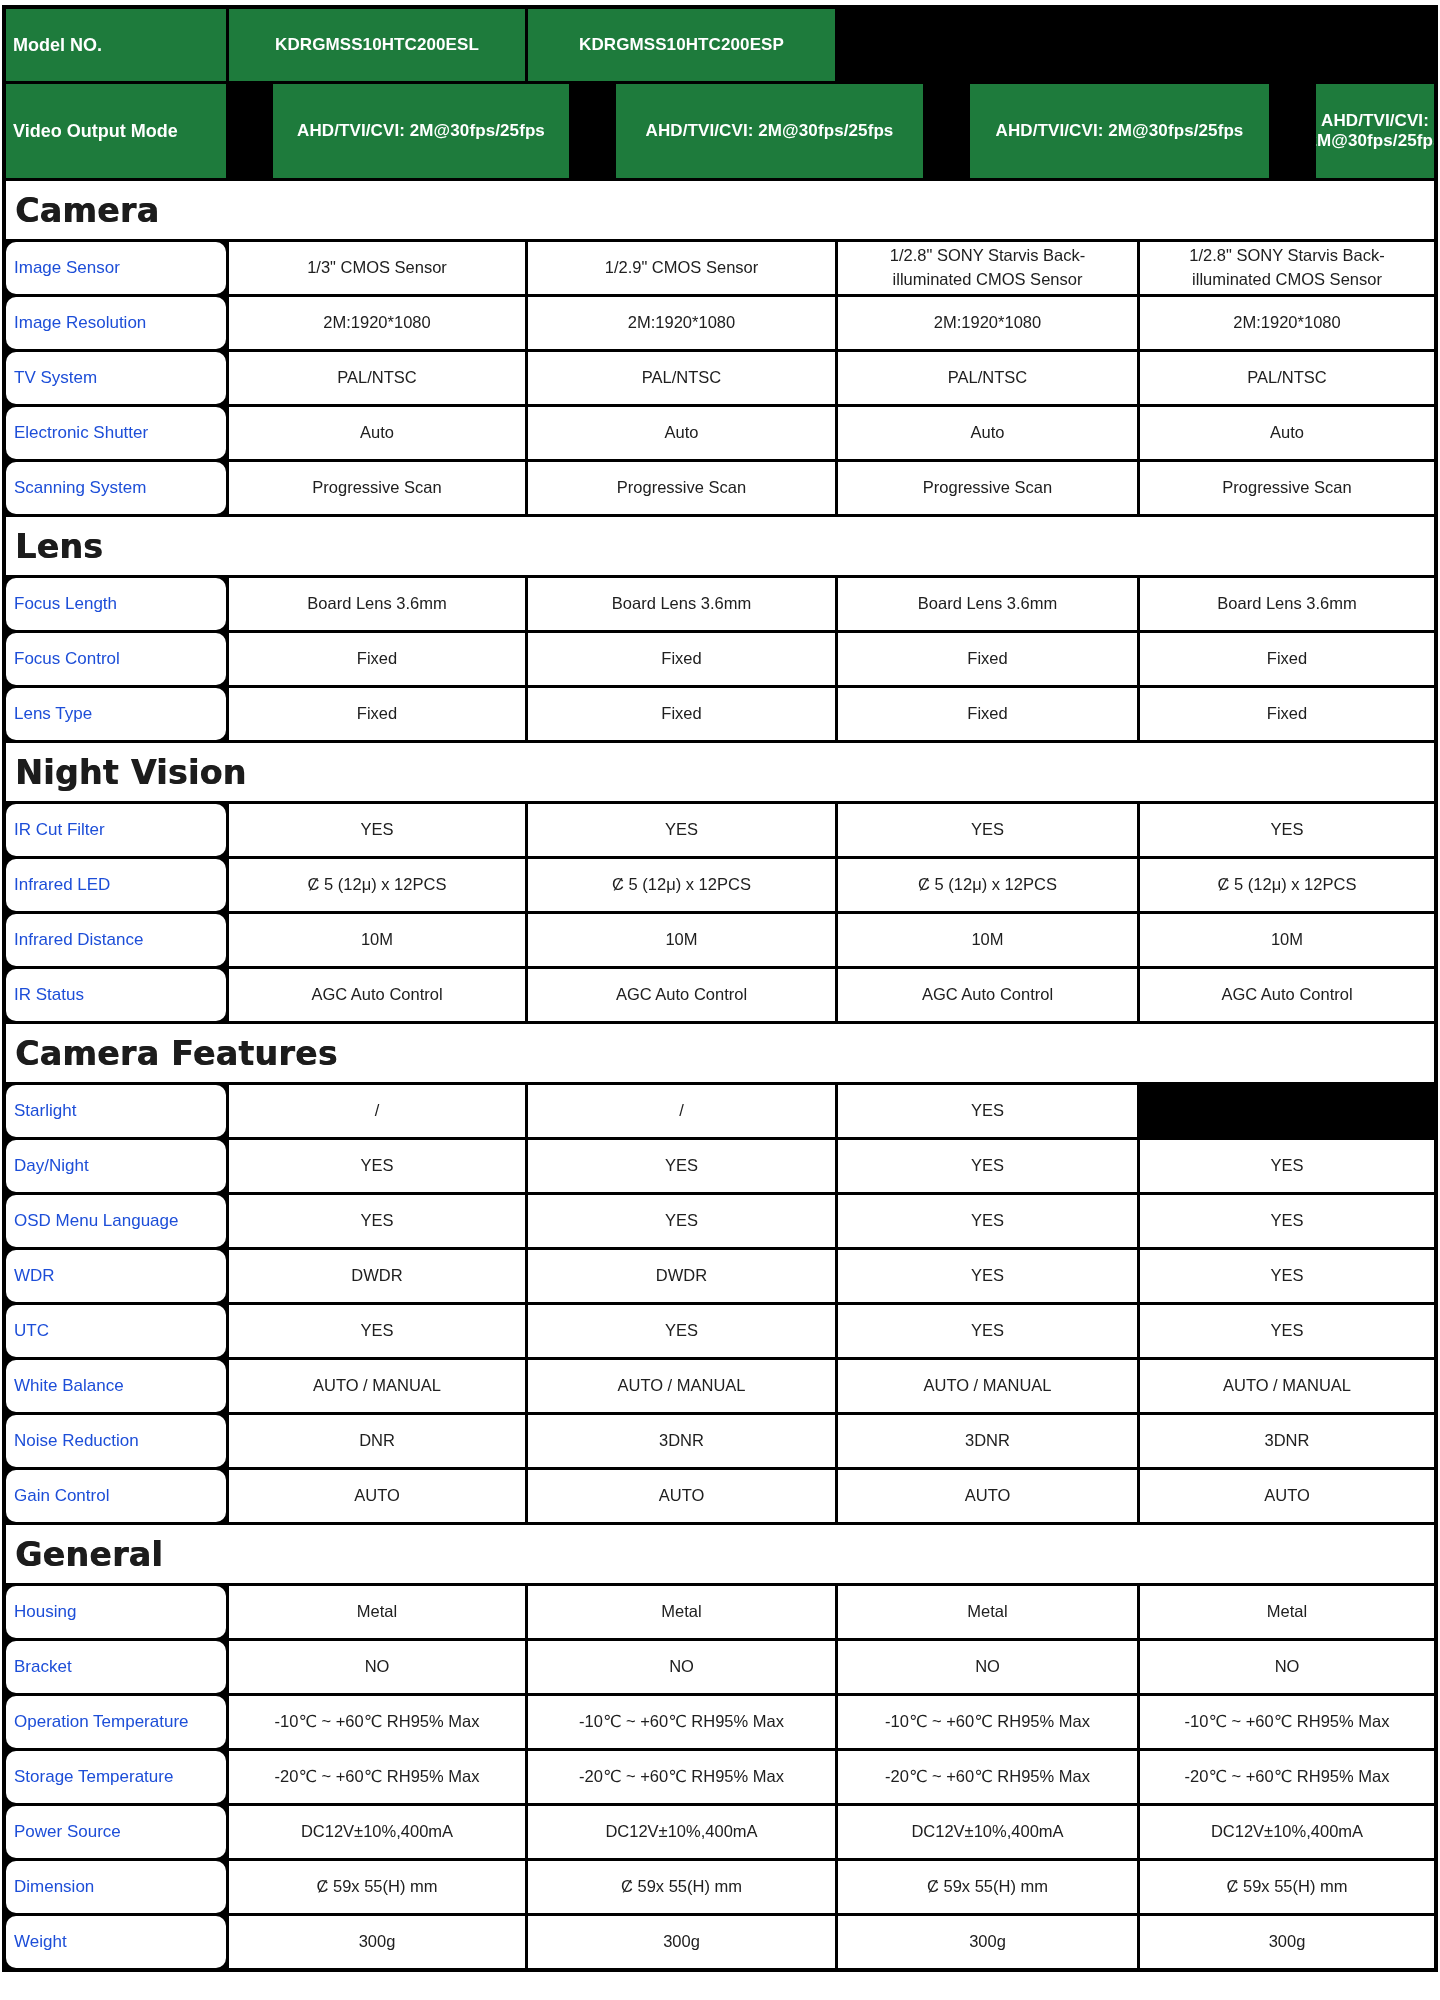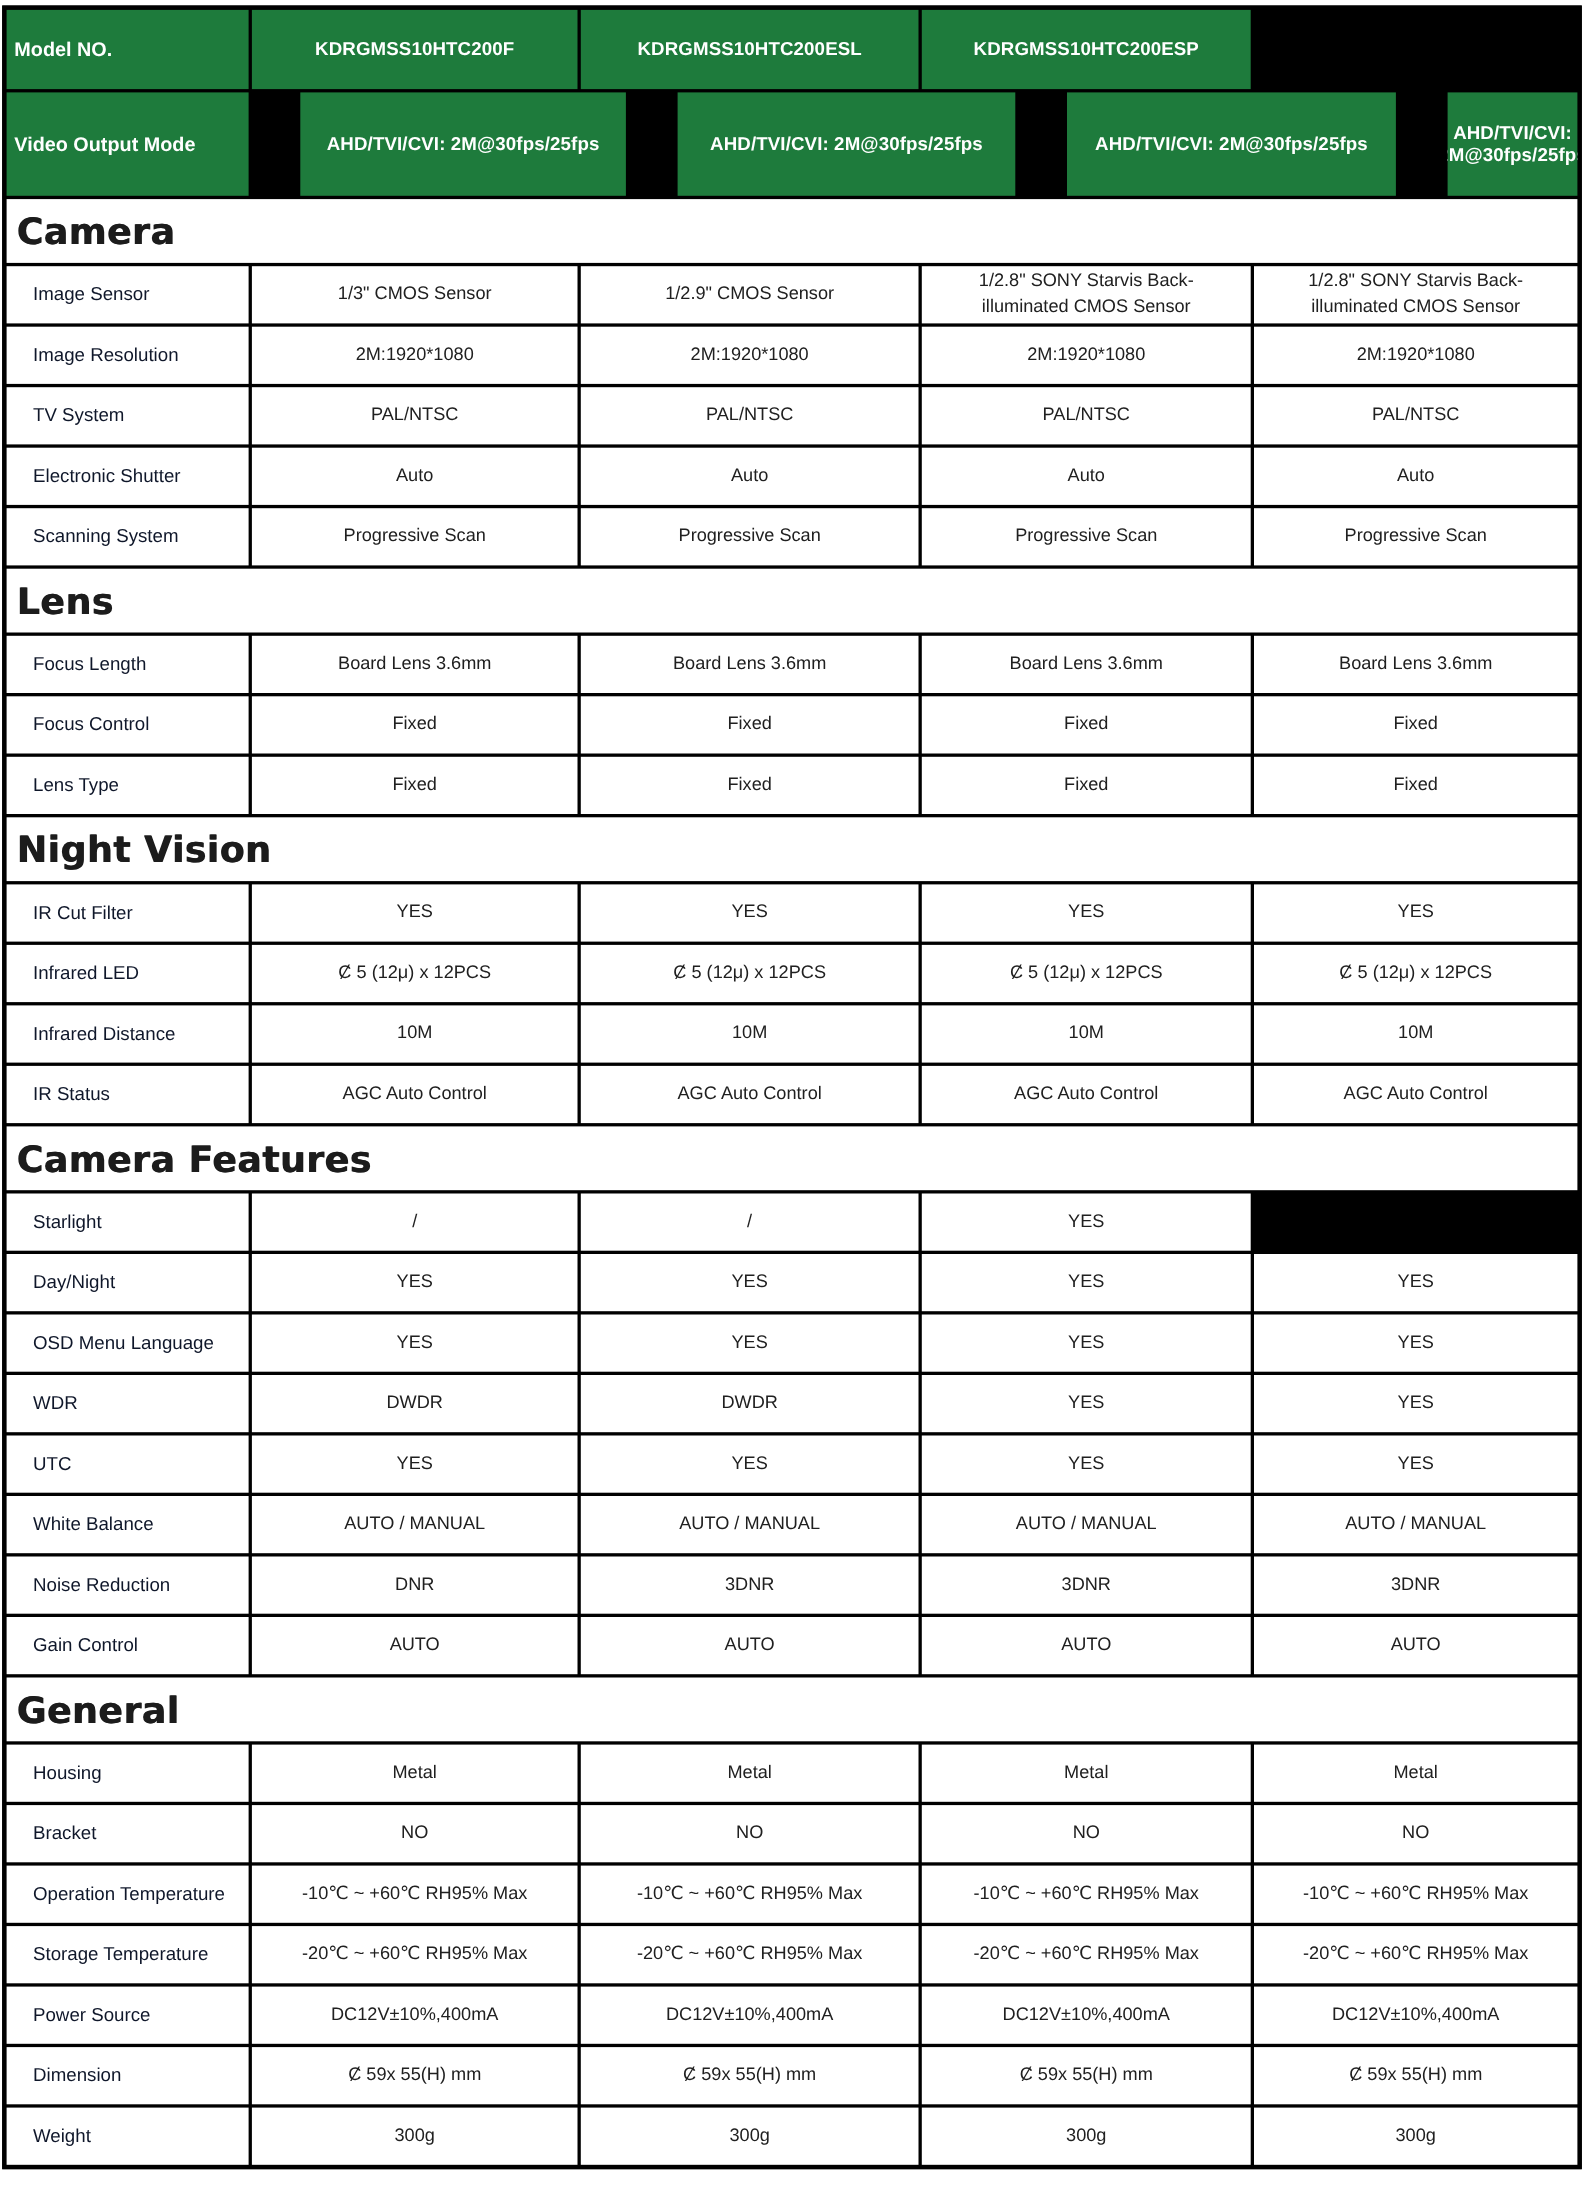--- a/index.html
+++ b/index.html
@@ -34,22 +34,22 @@
     background:var(--green,#1e7b3c);color:#fff;font-weight:bold;
   }
   .head-label{
     justify-content:flex-start;padding-left:7px;font-size:18px;
   }
   .head-value{
     justify-content:center;text-align:center;font-size:17px;
     letter-spacing:0.1px;
   }
   .label-cell{
-    justify-content:flex-start;padding-left:24px;
-    font-size:17px;color:#0f172a;
+    justify-content:flex-start;padding-left:8px;
+    font-size:17px;color:#1d4ed8;border-radius:10px;
   }
   .value-cell{
     justify-content:center;text-align:center;
     font-size:16.5px;color:#202020;line-height:1.45;
     padding:0 14px;
   }
   .section-title{
     font-family:"DejaVu Sans","Liberation Sans",sans-serif;
     font-weight:900;font-size:33px;color:#1c1c1c;
     padding:10px 0 0 9px;letter-spacing:0.4px;
@@ -58,21 +58,20 @@
   }
 </style>
 </head>
 <body>
 
 <div class="sheet">
   <div class="spec-table">
 
     <div class="row row-model">
       <div class="cell green head-label">Model NO.</div>
-      <div class="cell green head-value">KDRGMSS10HTC200F</div>
       <div class="cell green head-value">KDRGMSS10HTC200ESL</div>
       <div class="cell green head-value">KDRGMSS10HTC200ESP</div>
     </div>
 
     <div class="row row-video">
       <div class="cell green head-label">Video Output Mode</div>
       <div class="cell green head-value">AHD/TVI/CVI: 2M@30fps/25fps</div>
       <div class="cell green head-value">AHD/TVI/CVI: 2M@30fps/25fps</div>
       <div class="cell green head-value">AHD/TVI/CVI: 2M@30fps/25fps</div>
       <div class="cell green head-value">AHD/TVI/CVI: 2M@30fps/25fps</div>

